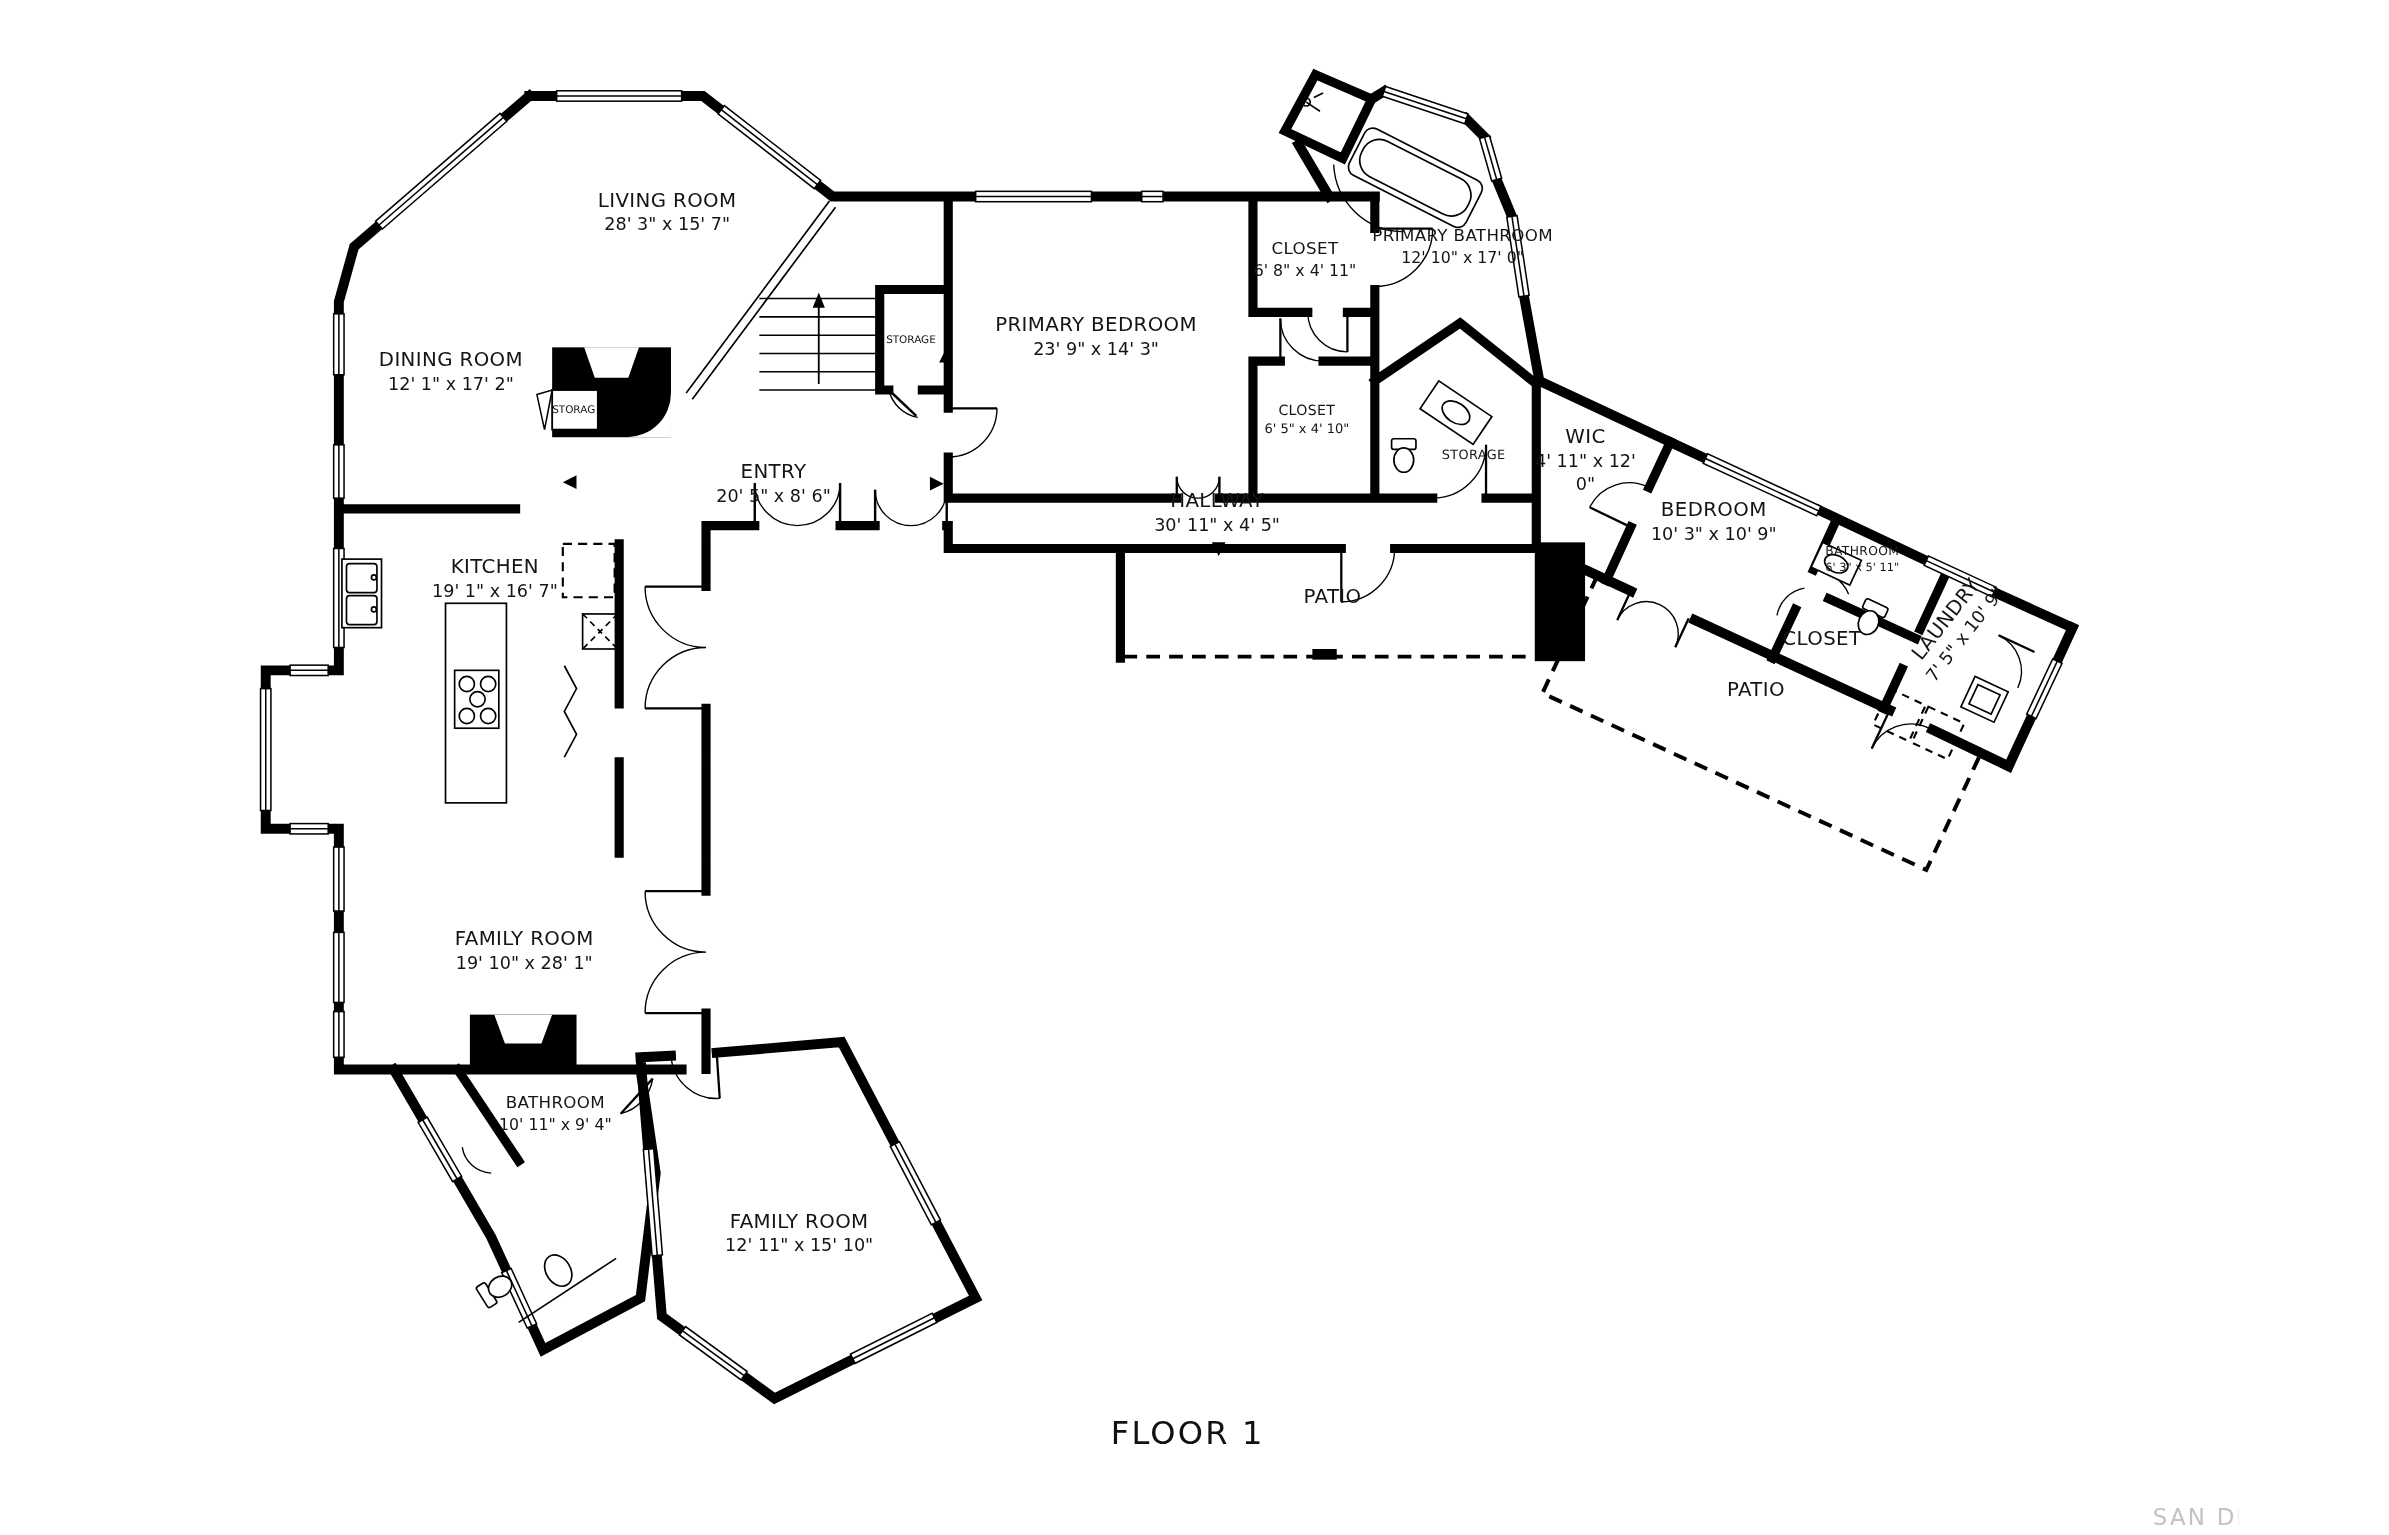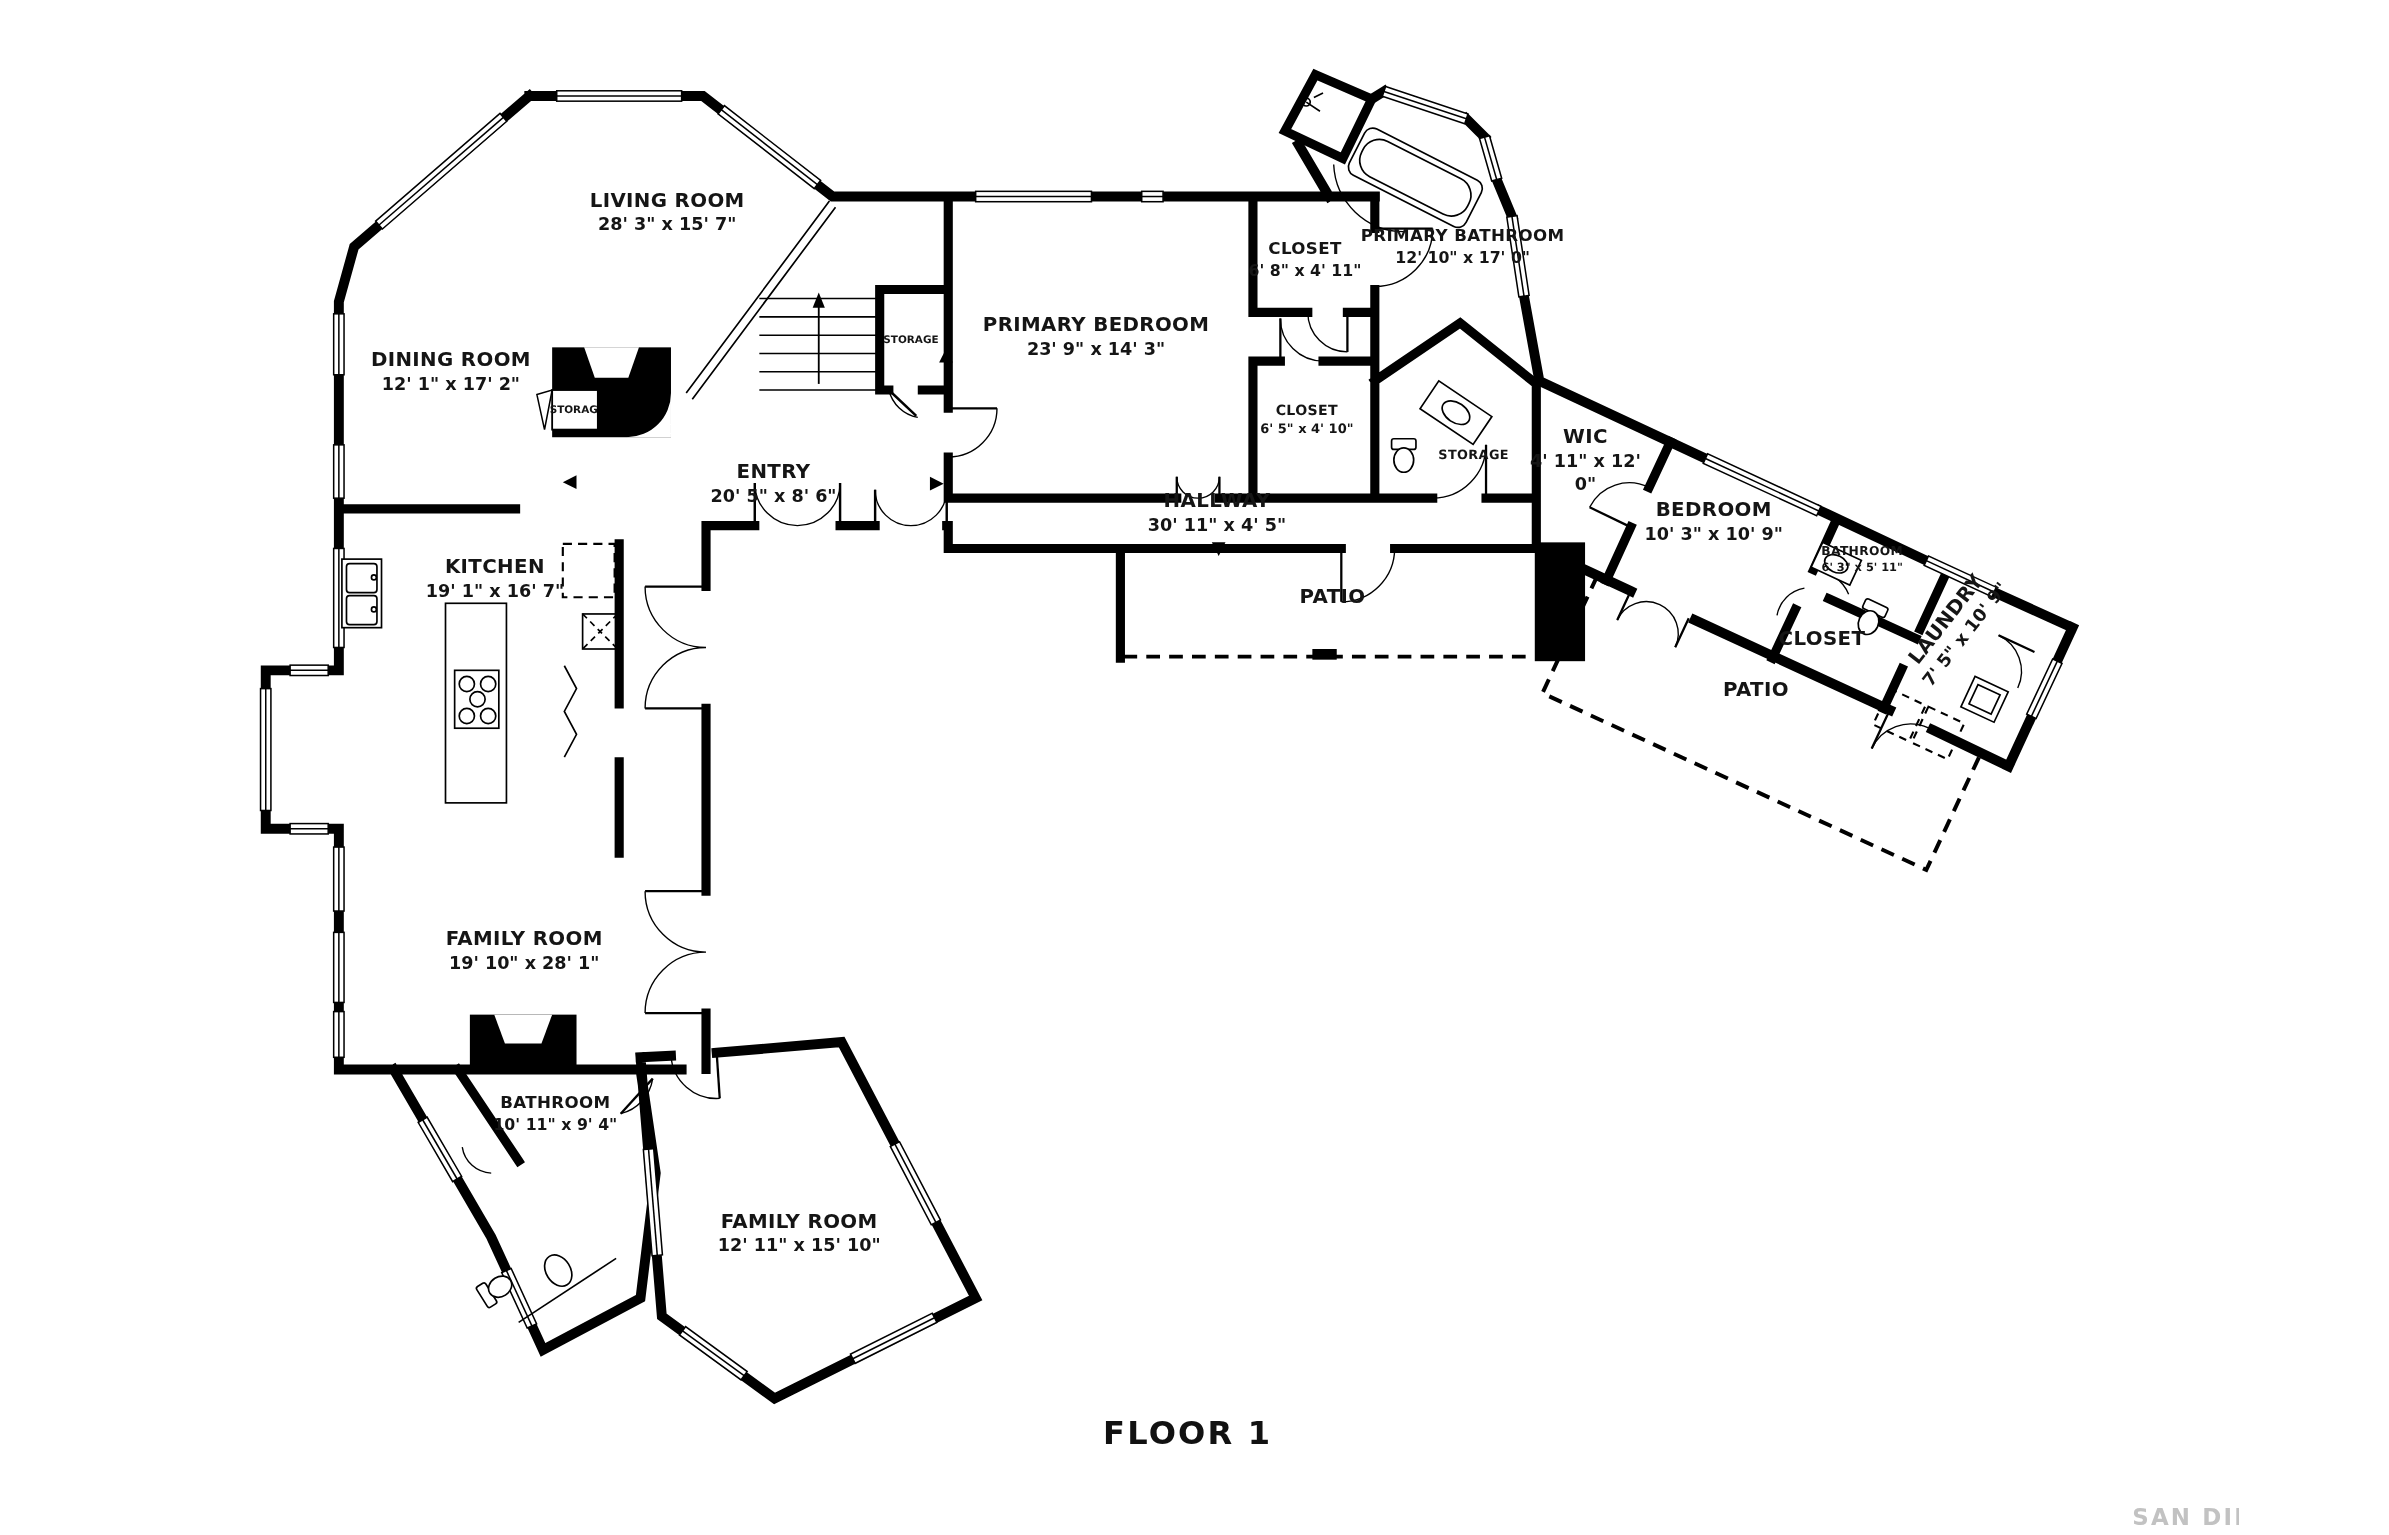--- a/index.html
+++ b/index.html
@@ -1,16 +1,16 @@
 <!DOCTYPE html>
 <html style="font-size:13.3px"><head>
 <meta charset="utf-8">
 <style>
   html,body{margin:0;padding:0;background:#fff;}
-  .page{position:relative;width:2239px;height:1536px;background:#fff;overflow:hidden;font-weight:bold;}
+  .page{position:relative;width:2239px;height:1536px;background:#fff;overflow:hidden;}
   .stage{position:relative;width:1304px;height:837px;background:#fff;
          transform:scale(1.8329);transform-origin:0 0;
          font-family:"DejaVu Sans","Liberation Sans",sans-serif;}
   svg{position:absolute;left:0;top:0;}
   .lbl{position:absolute;transform:translate(-50%,-50%);text-align:center;color:#151515;
        line-height:1.3;white-space:nowrap;z-index:3;}
   .lbl .nm{font-size:10.8px;letter-spacing:0.2px;}
   .lbl .dm{font-size:9.6px;}
   .lbl.md .nm{font-size:9.1px;} .lbl.md .dm{font-size:8.6px;}
   .lbl.sm .nm{font-size:7.7px;} .lbl.sm .dm{font-size:7.1px;}

